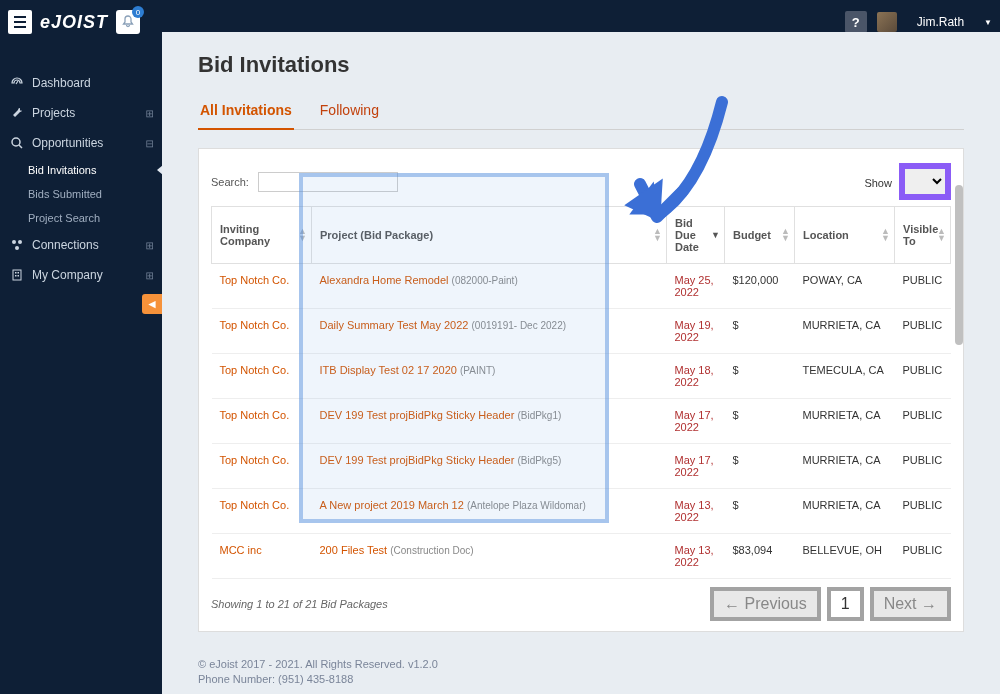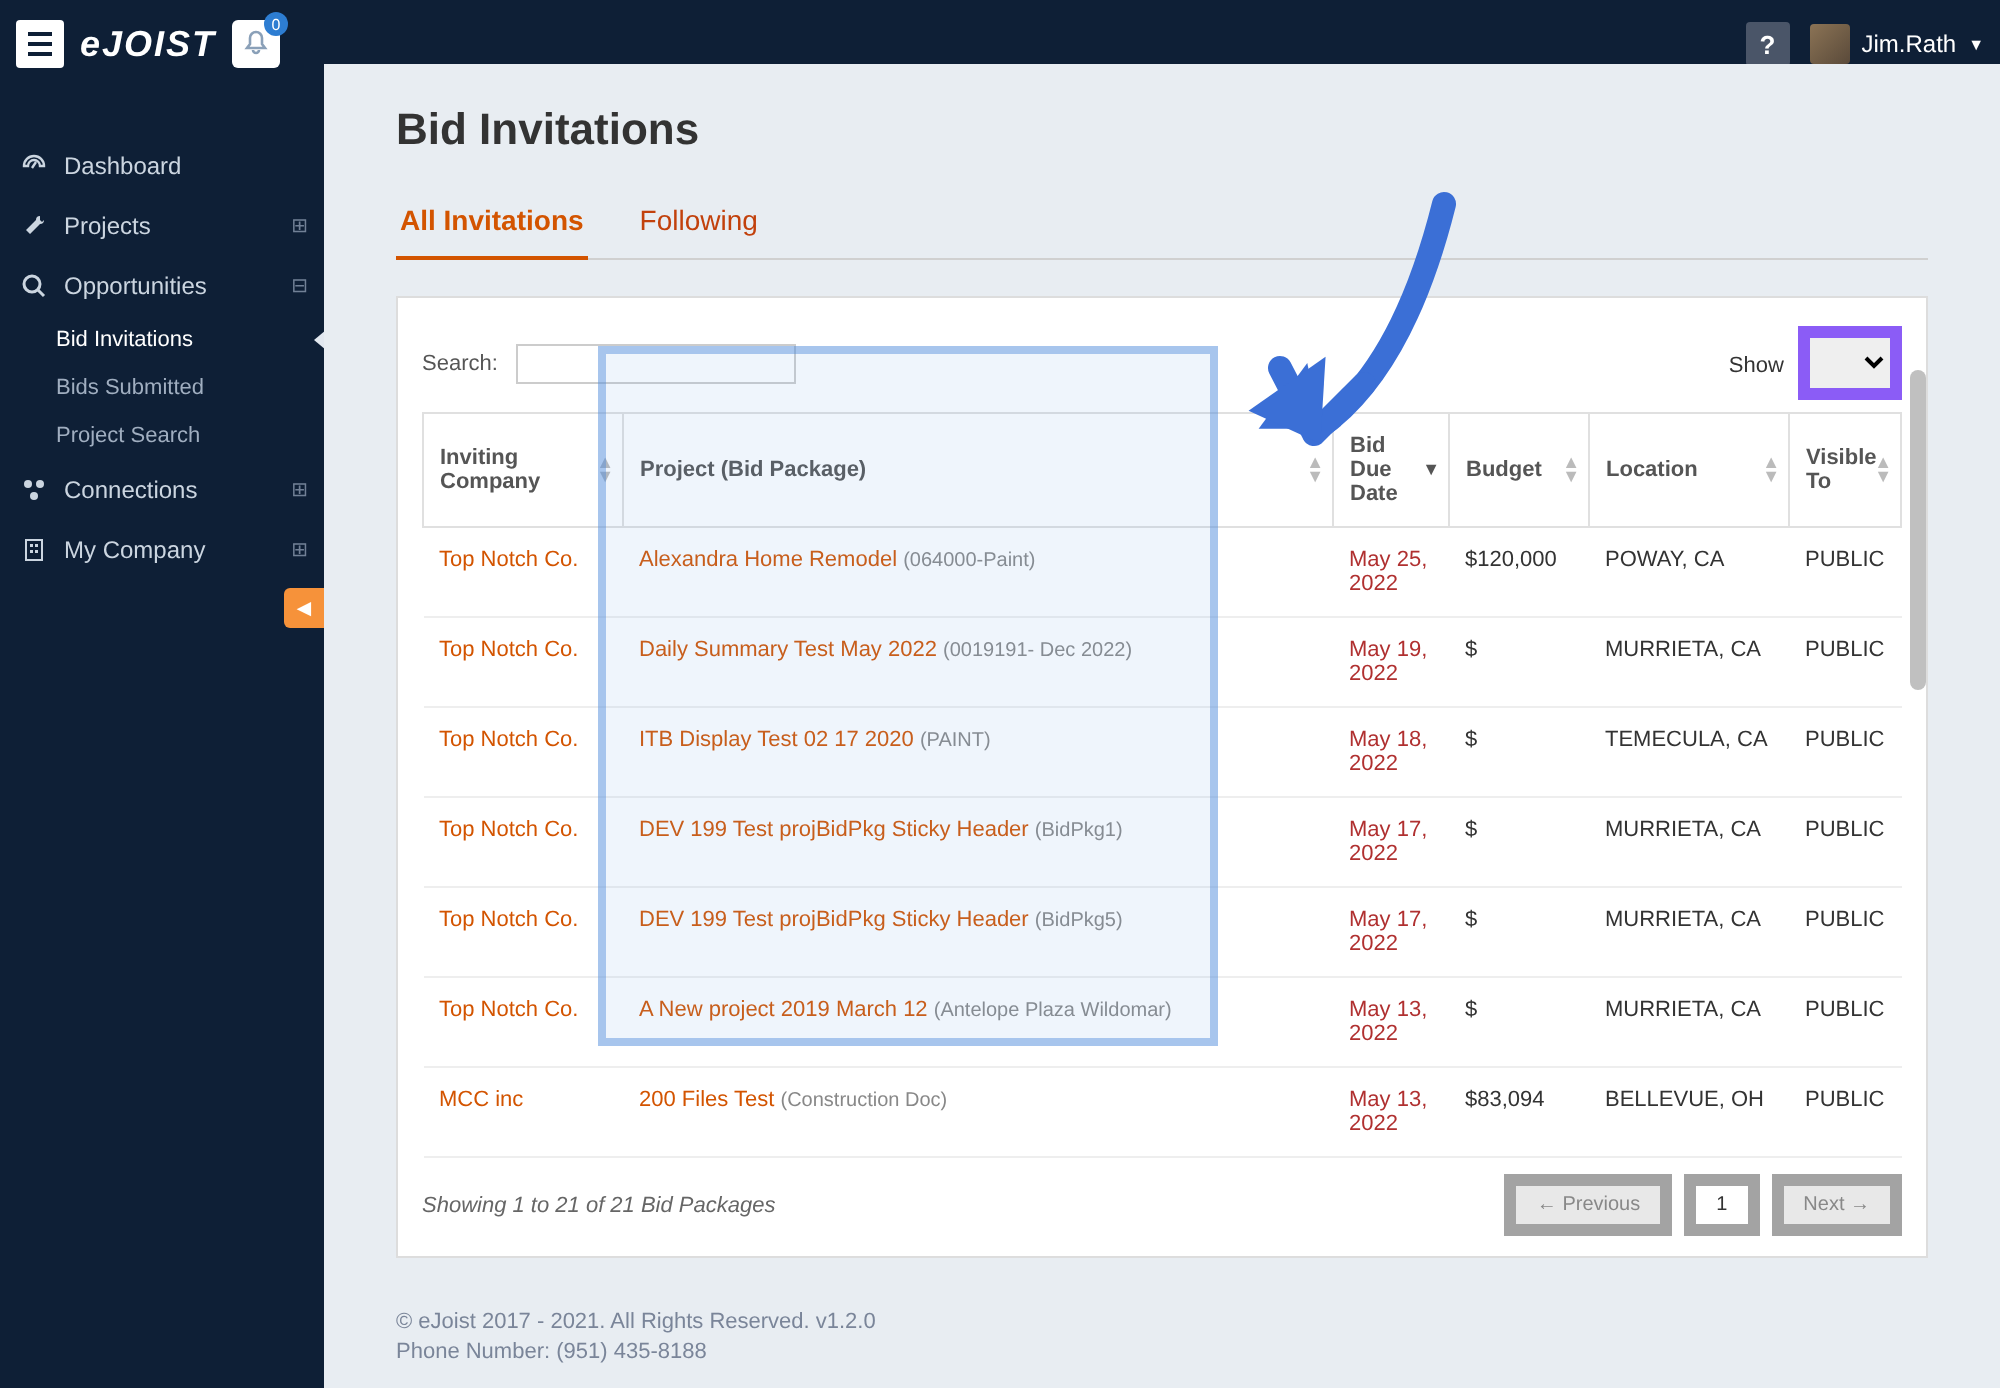--- a/index.html
+++ b/index.html
@@ -8,21 +8,21 @@
 
 .topbar { height: 44px; background: #0e1f36; display: flex; align-items: center; padding: 0 8px; justify-content: space-between; }
 .topbar-left { display: flex; align-items: center; gap: 8px; }
 .menu-btn { width: 24px; height: 24px; background: #fff; display: flex; align-items: center; justify-content: center; cursor: pointer; border-radius: 2px; }
 .menu-btn svg { width: 16px; height: 16px; }
 .logo { color: #fff; font-weight: bold; font-size: 18px; letter-spacing: 1px; font-style: italic; font-family: 'Arial Black', sans-serif; }
 .notif { position: relative; width: 24px; height: 24px; background: #fff; display: flex; align-items: center; justify-content: center; cursor: pointer; border-radius: 3px; }
 .notif-badge { position: absolute; top: -4px; right: -4px; background: #2d7dd2; color: #fff; font-size: 8px; width: 12px; height: 12px; border-radius: 50%; display: flex; align-items: center; justify-content: center; }
 .topbar-right { display: flex; align-items: center; gap: 10px; }
 .help-btn { width: 22px; height: 22px; background: #4a5568; color: #fff; display: flex; align-items: center; justify-content: center; font-weight: bold; cursor: pointer; border-radius: 2px; }
-.user { display: flex; align-items: center; gap: 6px; color: #fff; font-size: 12px; cursor: pointer; }
+.user { display: flex; align-items: center; gap: 20px; color: #fff; font-size: 12px; cursor: pointer; }
 .avatar { width: 20px; height: 20px; background: linear-gradient(135deg,#8b7355,#5a4a3a); border-radius: 2px; }
 
 
 .sidebar { position: absolute; left: 0; top: 32px; bottom: 0; width: 162px; background: #0e1f36; margin-top: 36px; }
 .nav-item { display: flex; align-items: center; gap: 8px; padding: 8px 10px; color: #cbd5e0; font-size: 12px; cursor: pointer; position: relative; }
 .nav-item .icon { width: 14px; height: 14px; display: flex; align-items: center; justify-content: center; }
 .nav-item .expand { position: absolute; right: 8px; font-size: 10px; color: #718096; }
 .nav-sub { padding-left: 26px; font-size: 11px; color: #a0aec0; padding-top: 6px; padding-bottom: 6px; cursor: pointer; border-left: 2px solid transparent; position: relative; }
 .nav-sub.active { color: #fff; }
 .nav-sub.active::after { content: ''; position: absolute; right: -1px; top: 50%; transform: translateY(-50%); border-top: 5px solid transparent; border-bottom: 5px solid transparent; border-right: 6px solid #e2e8f0; }
@@ -51,21 +51,21 @@
 .link-proj { color: #d35400; cursor: pointer; }
 .pkg { color: #888; font-size: 10px; }
 .date { color: #b03030; }
 
 .highlight-box { position: absolute; border: 4px solid rgba(80,140,220,0.45); background: rgba(120,170,230,0.12); pointer-events: none; }
 .arrow-overlay { position: absolute; pointer-events: none; }
 
 .table-footer { display: flex; justify-content: space-between; align-items: center; margin-top: 8px; font-size: 11px; }
 .showing { color: #666; font-style: italic; }
 .pager { display: flex; gap: 6px; }
-.pager button { padding: 4px 10px; border: 6px solid #a3a3a3; background: #e8e8e8; font-size: 10px; cursor: pointer; color: #888; }
+.pager button { padding: 4px 10px; border: 4px solid #a3a3a3; background: #e8e8e8; font-size: 16px; cursor: pointer; color: #888; }
 .pager .pg { background: #fff; color: #333; }
 
 .scrollbar-fake { position: absolute; right: 0; top: 36px; width: 8px; height: 160px; background: #c0c0c0; border-radius: 4px; }
 
 .footer { color: #7a8599; font-size: 11px; padding: 16px 36px; }
 .footer div { margin-bottom: 3px; }
 
 svg { display: block; }
 </style>
 </head>
@@ -193,21 +193,21 @@
             <th><span>Project (Bid Package)</span><span class="sort">▲<br>▼</span></th>
             <th><span>Bid Due Date</span><span class="sort" style="color:#555;">▼</span></th>
             <th><span>Budget</span><span class="sort">▲<br>▼</span></th>
             <th><span>Location</span><span class="sort">▲<br>▼</span></th>
             <th><span>Visible To</span><span class="sort">▲<br>▼</span></th>
           </tr>
         </thead>
         <tbody id="table-body">
             <tr>
               <td><span class="link-comp">Top Notch Co.</span></td>
-              <td><span class="link-proj">Alexandra Home Remodel</span> <span class="pkg">(064000-Paint)</span></td>
+              <td><span class="link-proj">Alexandra Home Remodel</span> <span class="pkg">(082000-Paint)</span></td>
               <td class="date">May 25, 2022</td>
               <td>$120,000</td>
               <td>POWAY, CA</td>
               <td>PUBLIC</td>
             </tr>
             <tr>
               <td><span class="link-comp">Top Notch Co.</span></td>
               <td><span class="link-proj">Daily Summary Test May 2022</span> <span class="pkg">(0019191- Dec 2022)</span></td>
               <td class="date">May 19, 2022</td>
               <td>$</td>

